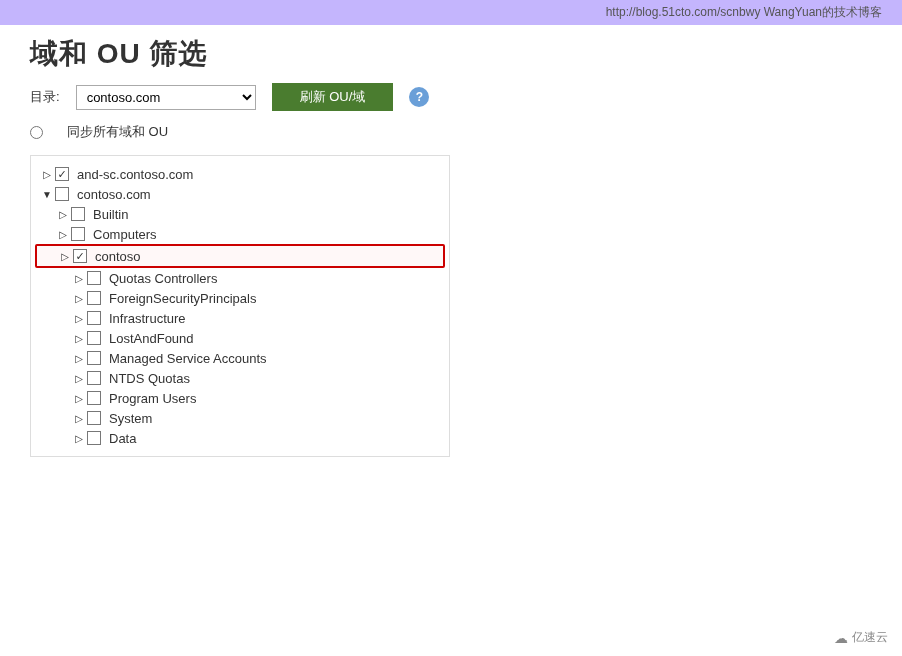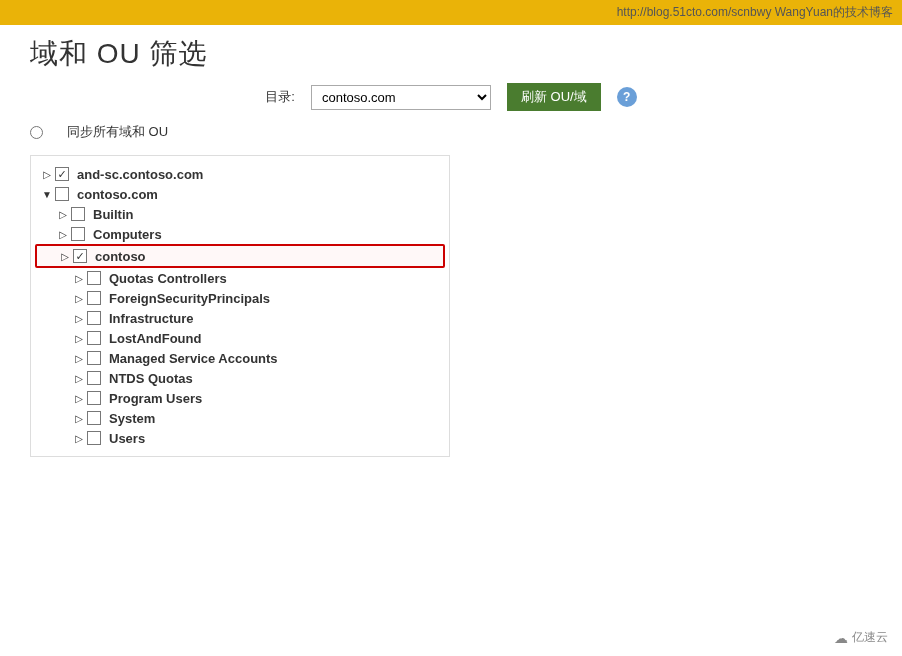--- a/index.html
+++ b/index.html
@@ -7,64 +7,63 @@
       font-family: "Microsoft YaHei", "SimHei", Arial, sans-serif;
       background: #fff;
       color: #333;
       font-size: 14px;
       width: 902px;
       min-height: 656px;
       position: relative;
     }
     .top-bar {
       text-align: right;
-      padding: 4px 9px;
+      padding: 4px 20px;
       font-size: 12px;
       color: #555;
-      background: #eab308;
+      background: #c4b5fd;
     }
     .main-content {
       padding: 10px 30px 20px 30px;
     }
     .page-title {
       font-size: 28px;
-      font-weight: 400;
+      font-weight: 700;
       color: #333;
       margin-bottom: 10px;
       letter-spacing: 1px;
     }
     .description {
       font-size: 13px;
       color: #555;
       margin-bottom: 14px;
     }
     .directory-row {
       display: flex;
       align-items: center;
       gap: 16px;
       margin-bottom: 12px;
-      justify-content: center;
     }
     .directory-label {
       font-size: 13px;
       color: #333;
     }
     .directory-select {
       padding: 3px 6px;
       font-size: 13px;
       border: 1px solid #aaa;
       width: 180px;
       background: #fff;
       cursor: pointer;
     }
     .refresh-btn {
       background: #4a7c2f;
       color: #fff;
       border: none;
-      padding: 5px 14px;
+      padding: 5px 28px;
       font-size: 13px;
       cursor: pointer;
       font-family: "Microsoft YaHei", Arial, sans-serif;
     }
     .help-icon {
       display: inline-flex;
       align-items: center;
       justify-content: center;
       width: 20px;
       height: 20px;
@@ -133,21 +132,20 @@
       background: #fff;
     }
     .checkbox.checked::after {
       content: "✓";
       font-size: 11px;
       color: #333;
     }
     .node-label {
       margin-left: 4px;
       color: #333;
-      font-weight: bold;
     }
     .indent-1 { padding-left: 4px; }
     .indent-2 { padding-left: 20px; }
     .indent-3 { padding-left: 36px; }
 
     .contoso-highlighted {
       border: 2px solid #cc0000;
       border-radius: 2px;
       background: #fff8f8;
     }
@@ -265,21 +263,21 @@
 
     <div class="tree-node indent-3">
       <span class="expand-icon filled">▷</span>
       <span class="checkbox"></span>
       <span class="node-label">System</span>
     </div>
 
     <div class="tree-node indent-3">
       <span class="expand-icon filled">▷</span>
       <span class="checkbox"></span>
-      <span class="node-label">Users</span>
+      <span class="node-label">Data</span>
     </div>
   </div>
 </div>
 
 <div class="footer-logo">
   <span class="footer-logo-icon">☁</span>
   <span>亿速云</span>
 </div>
 
 </body></html>

